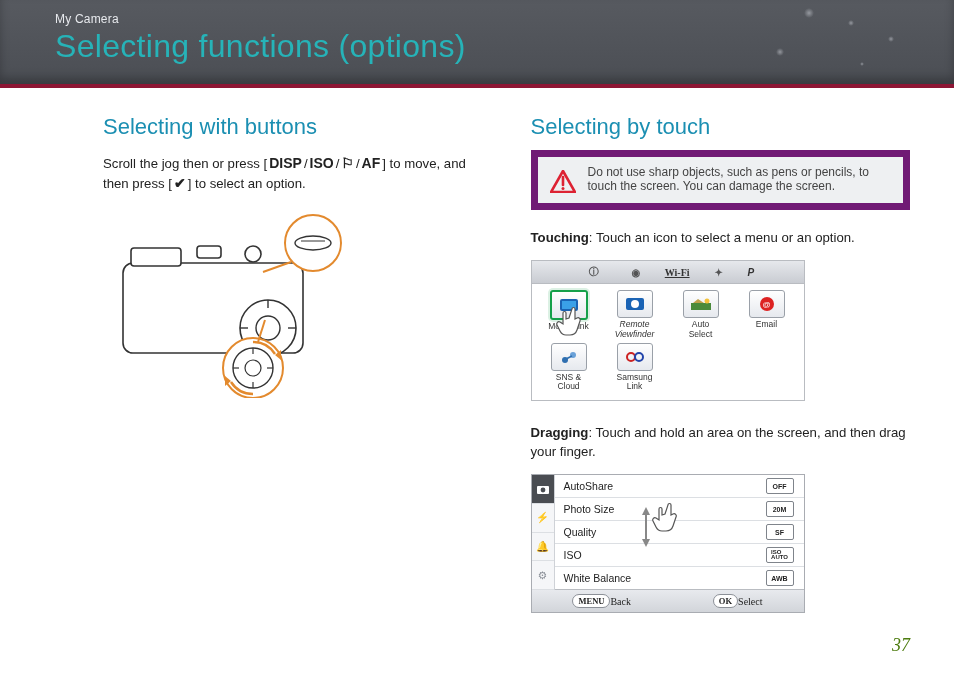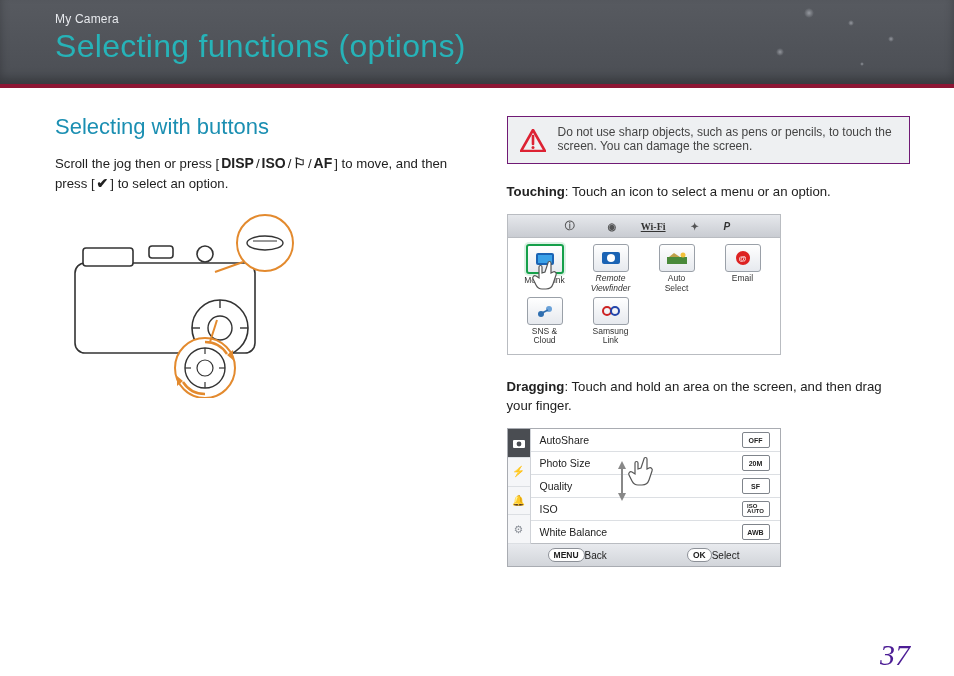--- a/index.html
+++ b/index.html
@@ -27,39 +27,39 @@
     font-size:12px; color:#e7e9ed; letter-spacing:.2px;
   }
   .title {
     position:absolute; left:55px; top:28px;
     font-size:32px; font-weight:400;
     font-family: "Myriad Pro Condensed","Arial Narrow","Segoe UI",Arial,sans-serif;
     letter-spacing:.3px; color:#26b3b8;
     font-stretch: condensed;
   }
   
-  .columns { display:flex; padding:26px 44px 0 55px; gap:48px; }
+  .columns { display:flex; padding:26px 44px 0 55px; gap:48px;margin-left:48px; }
   .col { flex:1 1 50%; }
   .h2 {
     font-size:22px; color:#1b8fb2; font-weight:400; margin:0 0 10px 0;
     font-family:"Myriad Pro","Segoe UI",Arial,sans-serif;
   }
   .para { font-size:13.2px; line-height:1.45; color:#222; }
   .para b{ font-weight:700; }
   .ico-inline {
     display:inline-block; padding:0 2px; font-weight:700; font-size:14px;
     vertical-align:baseline;
   }
   .camera-fig { margin-top:14px; width:260px; height:190px; position:relative; }
-  .page-num { position:absolute; right:44px; bottom:4px; font-size:30px; font-style:italic; color:#4c1d95; font-family:Georgia,"Times New Roman",serif;}
+  .page-num { position:absolute; right:44px; bottom:20px; font-size:18px; font-style:italic; color:#4d7c0f; font-family:Georgia,"Times New Roman",serif;}
 
   
   .warn {
-    display:flex; gap:12px; align-items:center;
-    border:1px solid #701a75; background:#eef0f2;
+    display:flex; gap:12px; align-items:flex-end;
+    border:7px solid #701a75; background:#eef0f2;
     padding:8px 12px 10px; margin:2px 0 18px 0;
     font-size:12px; color:#444;
   }
   .warn .tri {
     width:26px;height:23px; flex:0 0 26px; margin-top:2px;
   }
 
   
   .screen { border:1px solid #b9bcc1; width:272px; background:#fff; font-size:10px; color:#333;}
   .screen .topbar{
@@ -92,21 +92,21 @@
     display:flex; flex-direction:column;
   }
   .sidetabs .st{ flex:1; display:flex; align-items:center; justify-content:center; border-bottom:1px solid #dcdfe3; color:#8a8f97;}
   .sidetabs .st.active{ background:#4a4d52; color:#fff;}
   .settings .list{ margin-left:22px;}
   .settings .footer{
     height:22px; background:linear-gradient(#e8eaee,#d2d5da);
     display:flex; align-items:center; justify-content:space-around; font-size:10px;
     border-top:1px solid #b9bcc1;
   }
-  .pill{ display:inline-flex; align-items:center; }
+  .pill{ display:inline-flex; align-items:center; font-family:Liberation Serif, serif;}
   .key{
     display:inline-block; border:1px solid #8c9097; border-radius:7px;
     padding:0 5px; font-size:8.5px; background:#fff; line-height:12px; font-weight:700;
   }
   .valico{
     width:26px;height:14px; border:1px solid #7f848b; border-radius:2px;
     display:flex; align-items:center; justify-content:center; font-size:7px; font-weight:700;
     background:#fff;
   }
 
@@ -166,20 +166,21 @@
         <path d="M150 134 a26 26 0 0 1 22 12" fill="none" stroke="#e38a2e" stroke-width="2.4"></path>
         <polygon points="172,147 178,142 178,152" fill="#e38a2e"></polygon>
         <path d="M150 186 a26 26 0 0 1 -22 -12" fill="none" stroke="#e38a2e" stroke-width="2.4"></path>
         <polygon points="128,173 122,178 122,168" fill="#e38a2e"></polygon>
         <line x1="155" y1="134" x2="162" y2="112" stroke="#e38a2e" stroke-width="2"></line>
       </svg>
     </div>
   </div>
 
   <div class="col">
+    <h2 class="h2">Selecting by touch</h2>
 
     <div class="warn">
       <svg class="tri" viewBox="0 0 26 23">
         <polygon points="13,1 25,22 1,22" fill="none" stroke="#d23" stroke-width="2.6" stroke-linejoin="round"></polygon>
         <line x1="13" y1="7" x2="13" y2="15" stroke="#d23" stroke-width="2.6" stroke-linecap="round"></line>
         <circle cx="13" cy="18.5" r="1.5" fill="#d23"></circle>
       </svg>
       <div>Do not use sharp objects, such as pens or pencils, to touch the screen. You can damage the screen.</div>
     </div>
 

